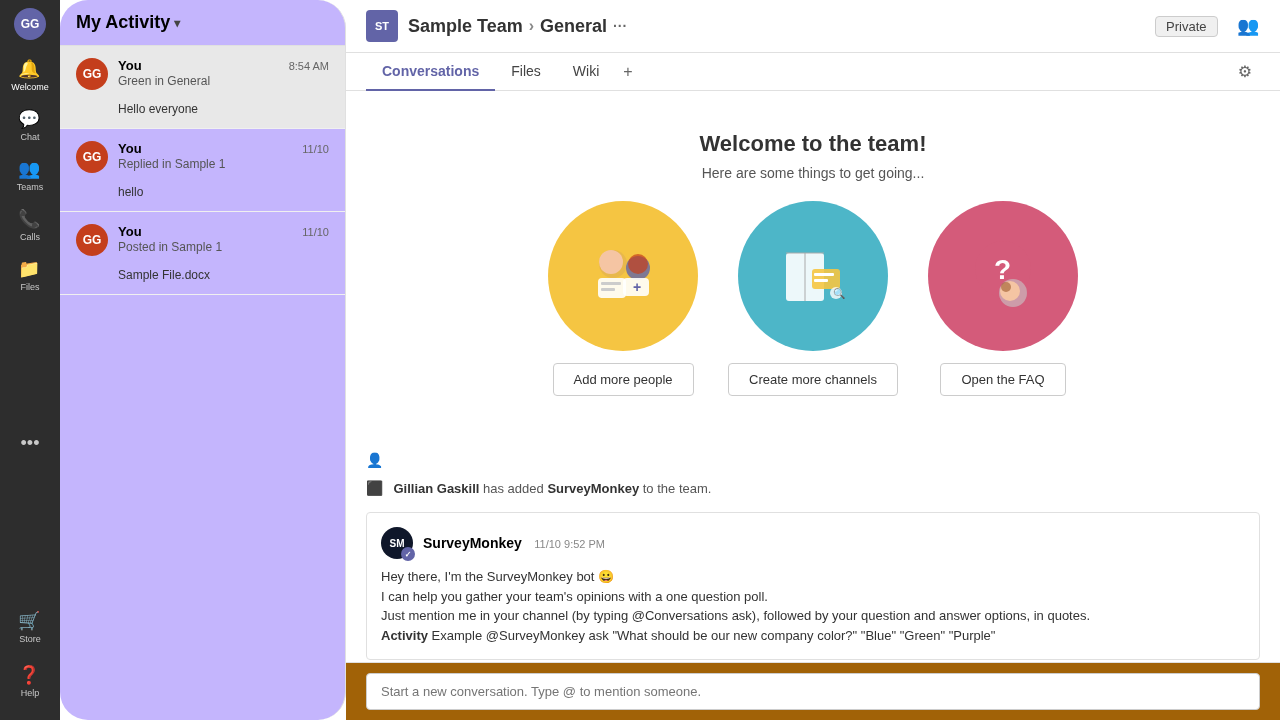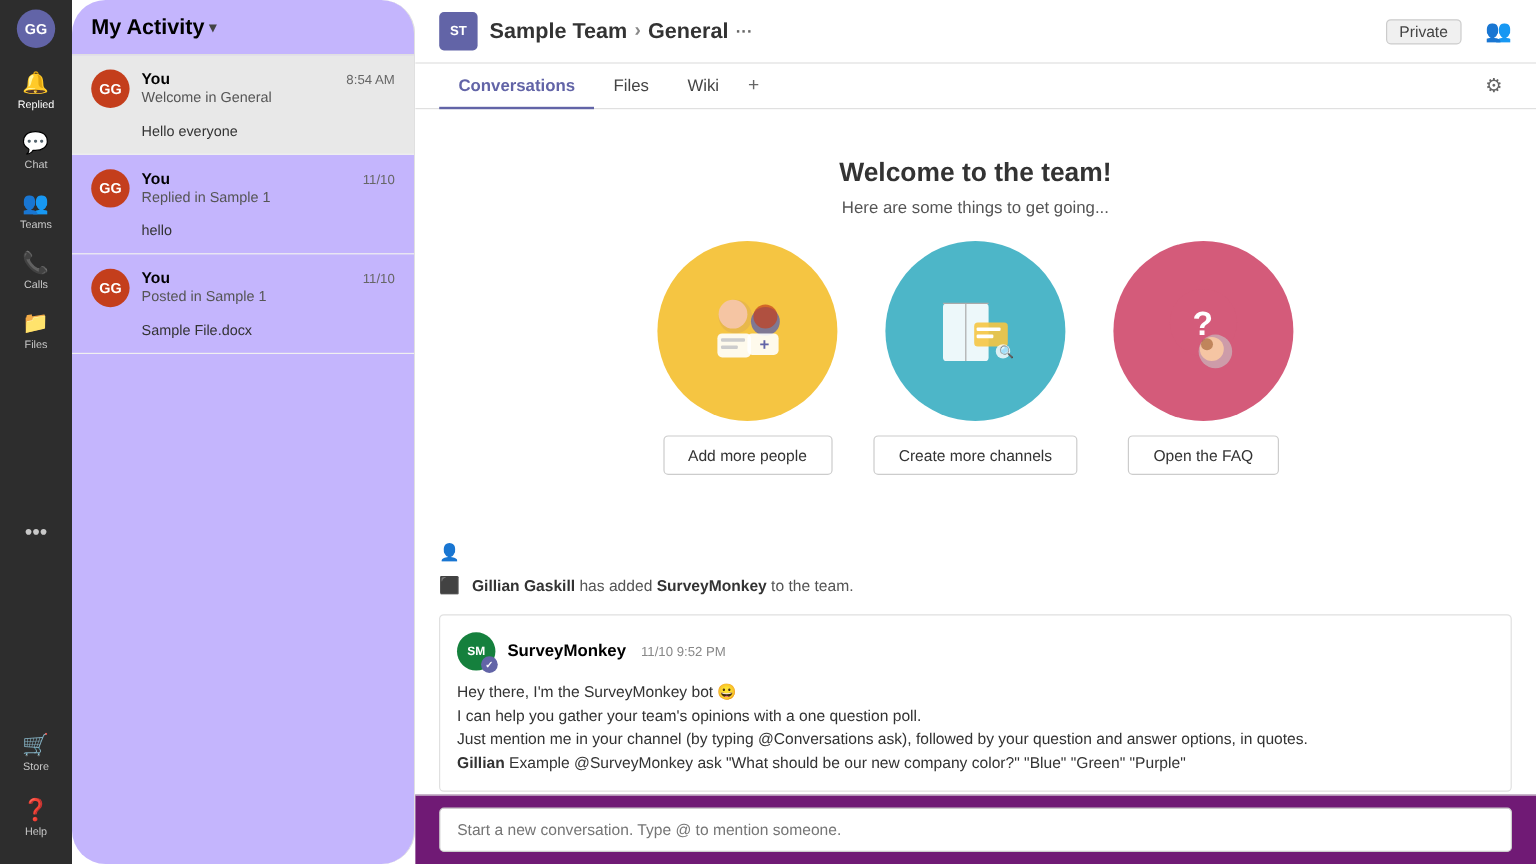--- a/index.html
+++ b/index.html
@@ -245,21 +245,21 @@
     .msg-header {
       display: flex;
       align-items: center;
       gap: 10px;
       margin-bottom: 8px;
     }
     .msg-avatar {
       width: 32px;
       height: 32px;
       border-radius: 50%;
-      background: #15803d;
+      background: #0f172a;
       display: flex;
       align-items: center;
       justify-content: center;
       color: #fff;
       font-size: 11px;
       font-weight: 700;
       position: relative;
       flex-shrink: 0;
     }
     .msg-bot-badge {
@@ -278,42 +278,42 @@
     }
     .msg-name { font-weight: 600; font-size: 14px; color: #000; }
     .msg-time { font-size: 11px; color: #888; }
     .msg-body { font-size: 13px; color: #333; line-height: 1.5; }
     .msg-body .example-bold { font-weight: 700; }
 
     
     .input-bar {
       border-top: 1px solid #e0e0e0;
       padding: 10px 20px;
-      background: #701a75;
+      background: #a16207;
     }
     .input-field {
       border: 1px solid #ccc;
       border-radius: 4px;
       padding: 10px 14px;
       font-size: 13px;
       color: #888;
       width: 100%;
     }
 
     
     .sidebar-bottom { margin-top: auto; }
   </style>
 </head>
 <body>
 
 <div class="sidebar">
   <div class="sidebar-avatar">GG</div>
   <div class="sidebar-item active">
     <span class="icon">🔔</span>
-    <span class="label">Replied</span>
+    <span class="label">Welcome</span>
   </div>
   <div class="sidebar-item">
     <span class="icon">💬</span>
     <span class="label">Chat</span>
   </div>
   <div class="sidebar-item">
     <span class="icon">👥</span>
     <span class="label">Teams</span>
   </div>
   <div class="sidebar-item">
@@ -343,21 +343,21 @@
     <span class="chevron">▾</span>
   </div>
 
   <div class="activity-item active">
     <div class="activity-avatar">GG</div>
     <div class="activity-content">
       <div class="activity-top">
         <span class="activity-name">You</span>
         <span class="activity-time">8:54 AM</span>
       </div>
-      <div class="activity-sub">Welcome in General</div>
+      <div class="activity-sub">Green in General</div>
       <div class="activity-msg">Hello everyone</div>
     </div>
   </div>
 
   <div class="activity-item">
     <div class="activity-avatar">GG</div>
     <div class="activity-content">
       <div class="activity-top">
         <span class="activity-name">You</span>
         <span class="activity-time">11/10</span>
@@ -477,21 +477,21 @@
           <span class="msg-name">SurveyMonkey</span>
           <span class="msg-time" style="margin-left:8px;">
             <span>11/10</span> <span>9:52 PM</span>
           </span>
         </div>
       </div>
       <div class="msg-body">
         <div>Hey there, I'm the SurveyMonkey bot 😀</div>
         <div>I can help you gather your team's opinions with a one question poll.</div>
         <div>Just mention me in your channel (by typing @Conversations ask), followed by your question and answer options, in quotes.</div>
-        <div><span class="example-bold">Gillian</span> <span>Example @SurveyMonkey ask "What should be our new company color?" "Blue" "Green" "Purple"</span></div>
+        <div><span class="example-bold">Activity</span> <span>Example @SurveyMonkey ask "What should be our new company color?" "Blue" "Green" "Purple"</span></div>
       </div>
 
     </div>
 
   </div>
 
   <div class="input-bar">
     <input class="input-field" type="text" placeholder="Start a new conversation. Type @ to mention someone." style="">
   </div>
 </div>

